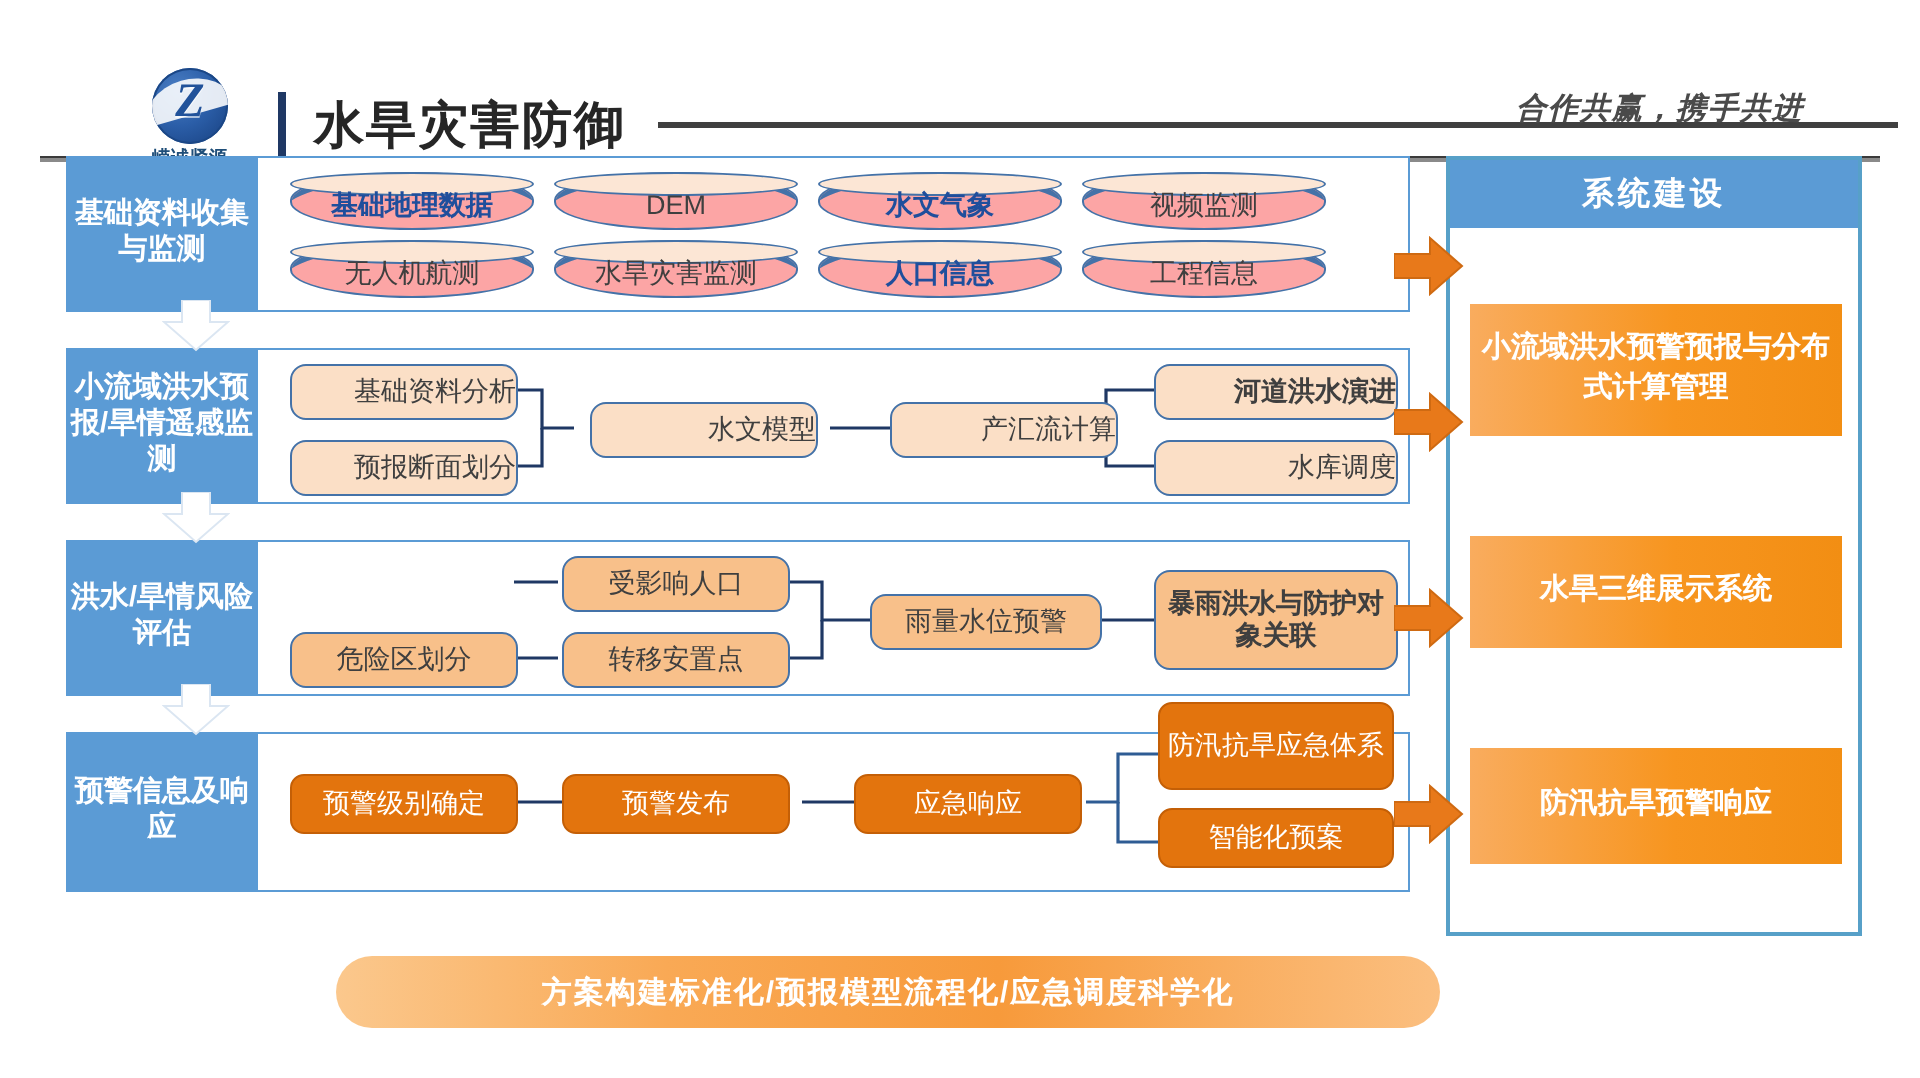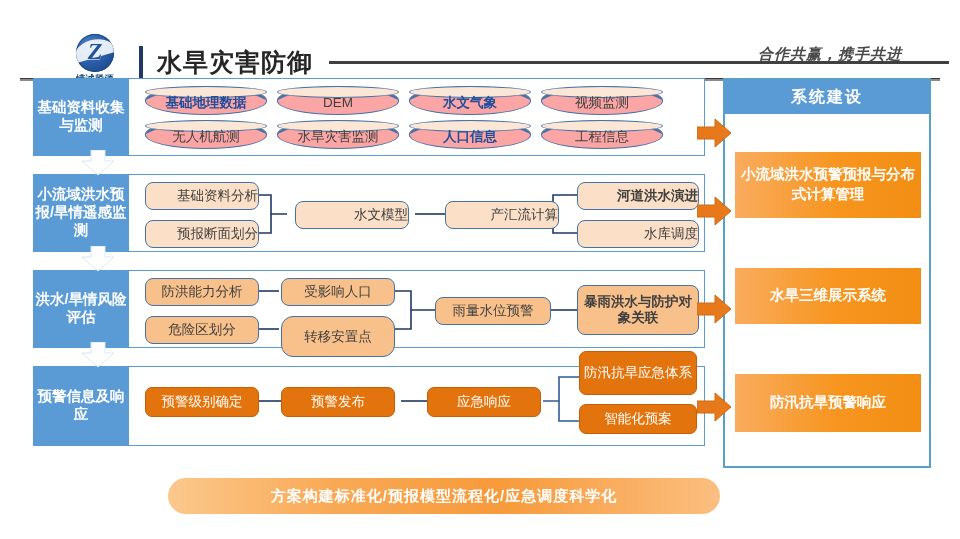--- a/index.html
+++ b/index.html
@@ -388,30 +388,27 @@
         <path d="M0,50 H22" fill="none" stroke="#1f3864" stroke-width="1.6"></path>
       </svg>
       <svg class="conn-svg" style="left:266px; top:8px;" width="42" height="62">
         <path d="M0,12 H16 V31 H40" fill="none" stroke="#1f3864" stroke-width="1.6"></path>
         <path d="M0,50 H16 V31" fill="none" stroke="#1f3864" stroke-width="1.6"></path>
       </svg>
       <svg class="conn-svg" style="left:422px; top:30px;" width="30" height="20">
         <path d="M0,9 H28" fill="none" stroke="#1f3864" stroke-width="1.6"></path>
       </svg>
 
-      <div class="node rr-mid" style="left:16px;  top:7px;  width:114px; height:28px;">
-        <span>防洪能力分析</span>
-      </div>
       <div class="node rr-mid" style="left:16px;  top:45px; width:114px; height:28px;">
         <span>危险区划分</span>
       </div>
       <div class="node rr-mid" style="left:152px; top:7px;  width:114px; height:28px;">
         <span>受影响人口</span>
       </div>
-      <div class="node rr-mid" style="left:152px; top:45px; width:114px; height:41px;border-radius:12px;">
+      <div class="node rr-mid" style="left:152px; top:45px; width:114px; height:28px;">
         <span>转移安置点</span>
       </div>
       <div class="node rr-mid" style="left:306px; top:26px; width:116px; height:28px;">
         <span>雨量水位预警</span>
       </div>
       <div class="node rr-mid" style="left:448px; top:14px; width:122px; height:50px;">
         <span class="bold">暴雨洪水与防护对象关联</span>
       </div>
     </div>
   </div>

